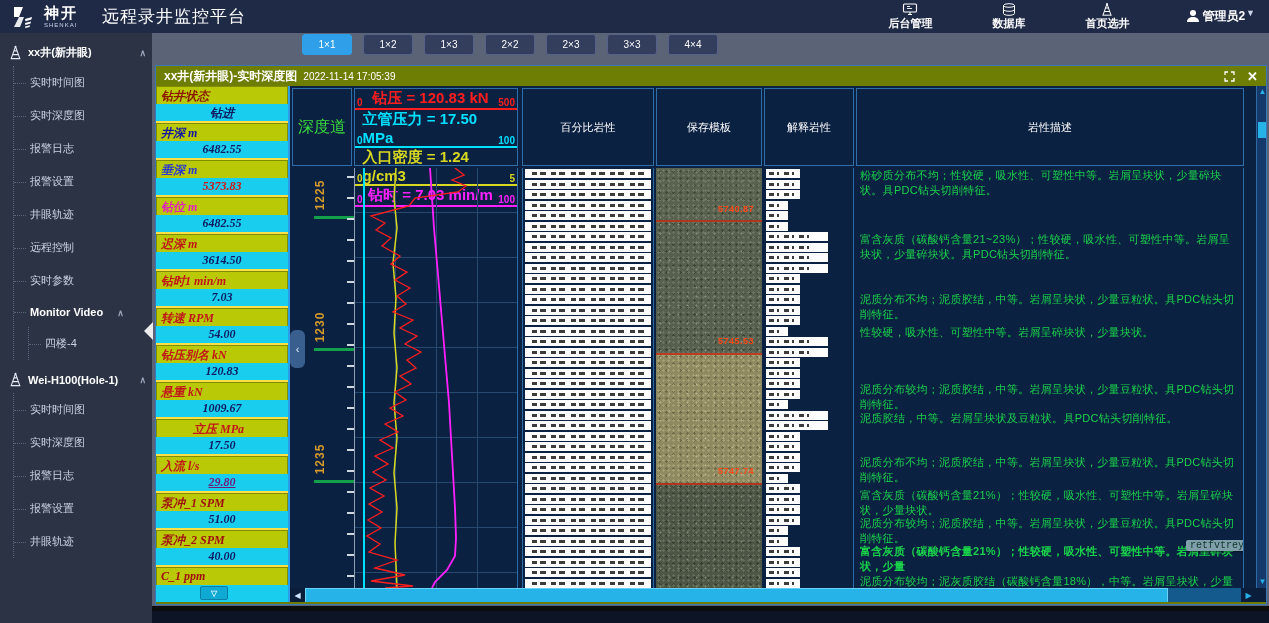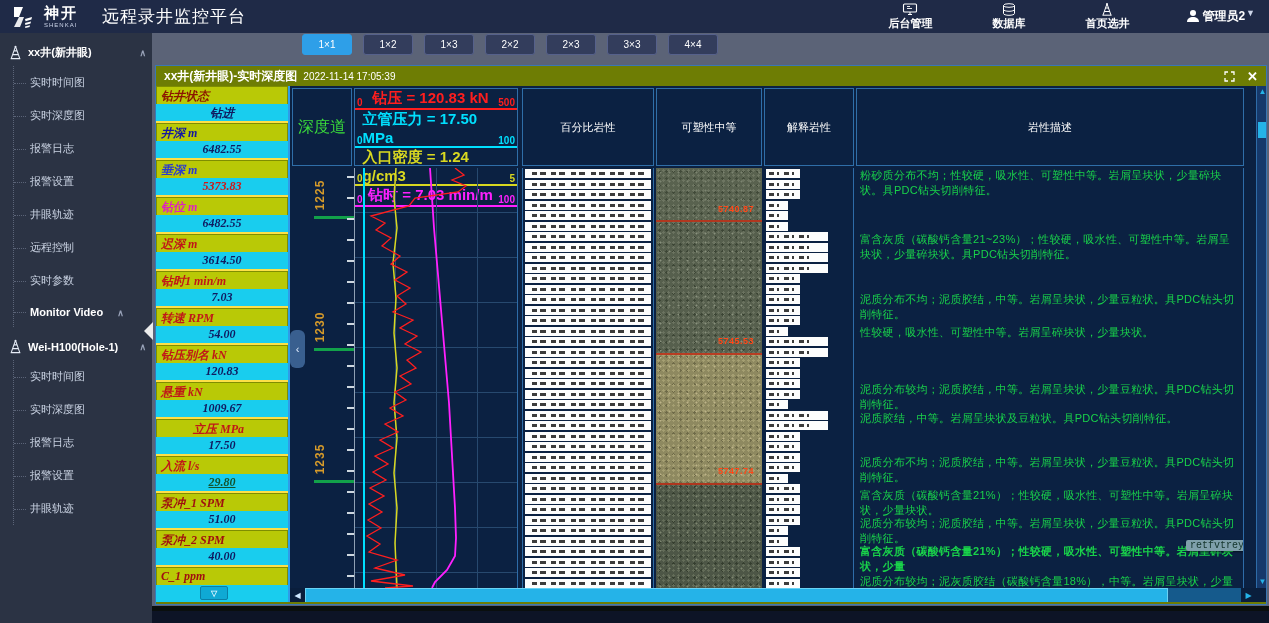--- a/index.html
+++ b/index.html
@@ -177,20 +177,21 @@
         <div class="g-items">
           <div class="titem">实时时间图</div>
           <div class="titem">实时深度图</div>
           <div class="titem">报警日志</div>
           <div class="titem">报警设置</div>
           <div class="titem">井眼轨迹</div>
           <div class="titem">远程控制</div>
           <div class="titem">实时参数</div>
           <div class="subgroup-h"><span>Monitor Video</span><span class="caret">∧</span></div>
           <div class="sub-items">
+            <div class="titem">四楼-4</div>
           </div>
         </div>
         <div class="group-h">
           <svg width="15" height="15" viewBox="0 0 14 13">
             <path d="M7 .8 L3 12.2 M7 .8 L11 12.2 M4.3 8.5 h5.4 M5.3 5 h3.4 M2.5 12.2 h9" fill="none" stroke="#e6ecf7" stroke-width="1"></path>
             <circle cx="7" cy="1" r=".9" fill="#e6ecf7"></circle>
           </svg>
           <span class="gl">Wei-H100(Hole-1)</span>
           <span class="caret">∧</span>
         </div>
@@ -269,21 +270,21 @@
             <div class="pbox">
               <div class="plabel" style="color: rgb(192, 24, 24);">悬重 kN</div>
               <div class="pvalue" style="color: rgb(16, 26, 96);">1009.67</div>
             </div>
             <div class="pbox">
               <div class="plabel" style="color: rgb(192, 24, 24); padding-left: 36px;">立压 MPa</div>
               <div class="pvalue" style="color: rgb(16, 26, 96);">17.50</div>
             </div>
             <div class="pbox">
               <div class="plabel" style="color: rgb(192, 24, 24);">入流 l/s</div>
-              <div class="pvalue" style="color: #14532d; text-decoration: underline;">29.80</div>
+              <div class="pvalue" style="color: #701a75; text-decoration: underline;">29.80</div>
             </div>
             <div class="pbox">
               <div class="plabel" style="color: rgb(160, 16, 16);">泵冲_1 SPM</div>
               <div class="pvalue" style="color: rgb(16, 26, 96);">51.00</div>
             </div>
             <div class="pbox">
               <div class="plabel" style="color: rgb(160, 16, 16);">泵冲_2 SPM</div>
               <div class="pvalue" style="color: rgb(16, 26, 96);">40.00</div>
             </div>
             <div class="pbox">
@@ -312,21 +313,21 @@
               <span class="eq">入口密度 = 1.24 g/cm3</span>
               <span class="max">5</span>
             </div>
             <div class="lrow" style="color: rgb(255, 32, 255); border-bottom-color: rgb(255, 32, 255);">
               <span class="min">0</span>
               <span class="eq">钻时 = 7.03 min/m</span>
               <span class="max">100</span>
             </div>
           </div>
         <div class="hd hd-percent">百分比岩性</div>
-        <div class="hd hd-photo">可塑性中等</div>
+        <div class="hd hd-photo">保存模板</div>
         <div class="hd hd-interp">解释岩性</div>
         <div class="hd hd-desc">岩性描述</div>
 
         <div class="tbody depth-body" id="depth-body">
             <div class="gtick" style="top: 48px;"></div>
             <div class="dlabel" style="top: 20px;">1225</div>
             <div class="gtick" style="top: 180px;"></div>
             <div class="dlabel" style="top: 152px;">1230</div>
             <div class="gtick" style="top: 312px;"></div>
             <div class="dlabel" style="top: 284px;">1235</div>

